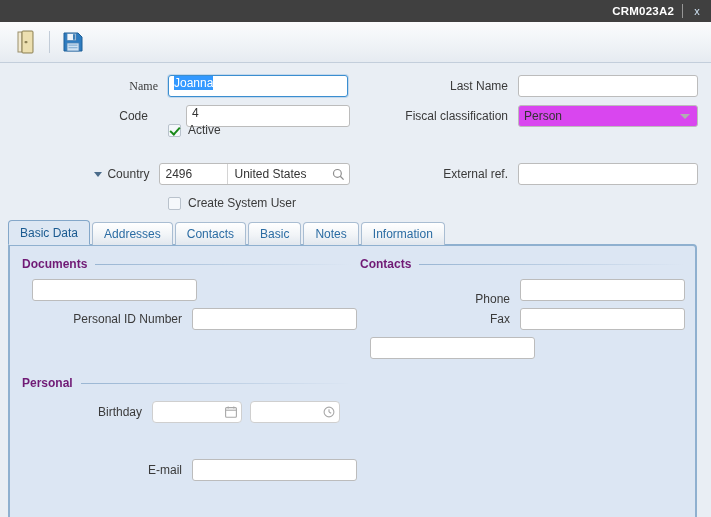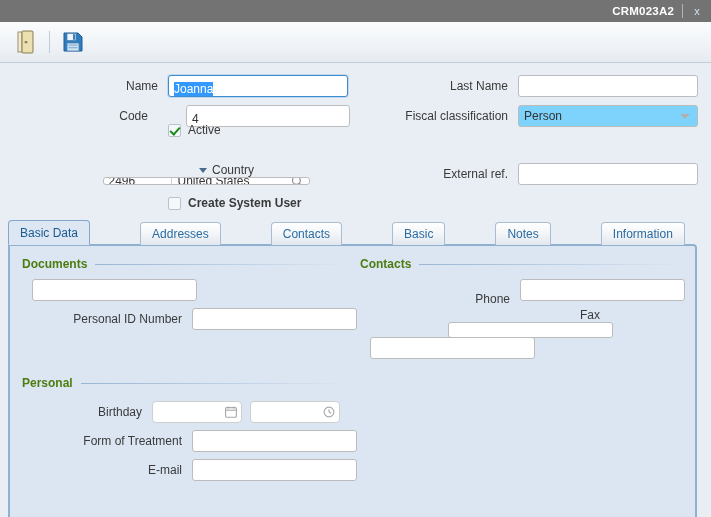--- a/index.html
+++ b/index.html
@@ -15,21 +15,21 @@
     color: #333;
     overflow: hidden;
     position: relative;
   }
 
   
   .titlebar {
     position: absolute;
     left: 0; top: 0;
     width: 711px; height: 22px;
-    background: #737373;
+    background: #404040;
     display: flex;
     align-items: center;
     justify-content: flex-end;
   }
   .tab-window {
     height: 22px;
     display: flex;
     align-items: center;
     padding: 0 8px 0 14px;
     color: #ffffff;
@@ -115,21 +115,21 @@
     background: #3399ff;
     color: #ffffff;
   }
   .fake-input {
     box-sizing: border-box;
     height: 22px;
     border: 1px solid #bcbcbc;
     border-radius: 3px;
     background: #ffffff;
     display: flex;
-    align-items: flex-end;
+    align-items: flex-start;
     padding: 0 5px;
     font-size: 12px;
     color: #333;
     overflow: hidden;
   }
   .fake-input.focused {
     border: 1px solid #3b8ed0;
     box-shadow: 0 0 0 1px rgba(59,142,208,.22);
   }
 
@@ -161,21 +161,21 @@
     width: 22px;
     display: flex; align-items: center; justify-content: center;
   }
 
   
   .dropdown {
     box-sizing: border-box;
     height: 22px;
     border: 1px solid #bcbcbc;
     border-radius: 3px;
-    background: #7dd3fc;
+    background: #d946ef;
     display: flex;
     align-items: center;
     padding: 0 5px;
     font-size: 12px;
   }
   .dropdown .dval { flex: 1; }
   .dd-arrow {
     width: 0; height: 0;
     border-left: 5px solid transparent;
     border-right: 5px solid transparent;
@@ -210,21 +210,20 @@
   }
 
   
   .tabstrip {
     position: absolute;
     left: 8px; top: 157px;
     width: 692px; height: 25px;
     display: flex;
     align-items: flex-end;
     z-index: 3;
-    gap: 48px;
   }
   .tab {
     box-sizing: border-box;
     height: 23px;
     padding: 0 11px;
     margin-right: 2px;
     display: flex; align-items: center;
     font-size: 12px;
     color: #2b6ca3;
     background: linear-gradient(to bottom, #ffffff 0%, #f1f4f7 55%, #e1e7ee 100%);
@@ -254,21 +253,21 @@
 
   .grouphdr {
     position: absolute;
     display: flex;
     align-items: center;
     height: 14px;
   }
   .grouphdr .gtitle {
     font-size: 12px;
     font-weight: bold;
-    color: #4d7c0f;
+    color: #701a75;
     white-space: nowrap;
     padding-right: 8px;
   }
   .grouphdr .gline {
     height: 1px;
     background: linear-gradient(to right, #9ab6d3 0%, rgba(154,182,211,0) 100%);
   }
 
   
   .datebox, .timebox {
@@ -318,56 +317,56 @@
         <rect x="6.5" y="13.5" width="9" height="1.3" fill="#8db4d6"></rect>
         <rect x="6.5" y="16" width="9" height="1.3" fill="#8db4d6"></rect>
       </svg>
     </span>
   </div>
 </div>
 
 <div class="form-area">
 
   <div class="field-row" style="left:52px; top:12px; width:298px;">
-    <div class="flabel" style="width:106px;">Name</div>
+    <div class="flabel" style="width:106px;font-family:Liberation Serif, serif;">Name</div>
     <div class="fake-input focused" style="width:180px; margin-left:10px;">
       <span class="sel-text">Joanna</span>
     </div>
   </div>
 
   <div class="field-row" style="left:52px; top:42px; width:298px;gap:28px;">
     <div class="flabel" style="width:106px;">Code</div>
     <div class="fake-input" style="width:180px; margin-left:10px;">
       <span>4</span>
     </div>
   </div>
 
   <div class="field-row" style="left:168px; top:56px;">
     <div class="cbox on"></div>
     <div class="cb-label">Active</div>
   </div>
 
-  <div class="field-row" style="left:52px; top:100px; width:298px;flex-direction:column;">
+  <div class="field-row" style="left:52px; top:100px; width:298px;">
     <div style="width:106px; display:flex; align-items:center; justify-content:flex-end;">
       <span class="tri"></span>
       <span class="flabel">Country</span>
     </div>
     <div class="combo" style="width:207px; margin-left:10px;">
       <div class="code">2496</div>
       <div class="desc">United States</div>
       <div class="srch">
         <svg width="13" height="13" viewBox="0 0 13 13">
           <circle cx="5.4" cy="5.4" r="3.9" fill="none" stroke="#8e8e8e" stroke-width="1.2"></circle>
           <line x1="8.3" y1="8.3" x2="11.6" y2="11.6" stroke="#8e8e8e" stroke-width="1.3"></line>
         </svg>
       </div>
     </div>
   </div>
 
-  <div class="field-row" style="left:168px; top:129px;font-weight:bold;">
+  <div class="field-row" style="left:168px; top:129px;">
     <div class="cbox"></div>
     <div class="cb-label">Create System User</div>
   </div>
 
   <div class="field-row" style="left:392px; top:12px; width:308px;">
     <div class="flabel" style="width:116px;">Last Name</div>
     <input class="txt" style="width: 180px; margin-left: 10px;" value="">
   </div>
 
   <div class="field-row" style="left:392px; top:42px; width:308px;">
@@ -423,21 +422,21 @@
     <div class="grouphdr" style="left:350px; top:11px; width:325px;">
       <span class="gtitle">Contacts</span>
       <span class="gline" style="flex:1;"></span>
     </div>
 
     <div class="field-row" style="left:350px; top:33px; width:330px;">
       <div class="flabel" style="width:150px;margin-top:18px;">Phone</div>
       <input class="txt" style="width: 165px; margin-left: 10px;" value="">
     </div>
 
-    <div class="field-row" style="left:350px; top:62px; width:330px;flex-direction:column;">
+    <div class="field-row" style="left:350px; top:62px; width:330px;">
       <div class="flabel" style="width:150px;">Fax</div>
       <input class="txt" style="width: 165px; margin-left: 10px;" value="">
     </div>
 
     <div class="field-row" style="left:350px; top:91px; width:330px;">
       <input class="txt" style="width: 165px; margin-left: 10px;" value="">
     </div>
 
     <div class="grouphdr" style="left:12px; top:130px; width:330px;">
       <span class="gtitle">Personal</span>
@@ -462,24 +461,20 @@
         <span>
           <svg width="12" height="12" viewBox="0 0 12 12">
             <circle cx="6" cy="6" r="4.9" fill="none" stroke="#a8a8a8" stroke-width="1.1"></circle>
             <line x1="6" y1="6" x2="6" y2="3.2" stroke="#a8a8a8" stroke-width="1.1"></line>
             <line x1="6" y1="6" x2="8.2" y2="7.2" stroke="#a8a8a8" stroke-width="1.1"></line>
           </svg>
         </span>
       </div>
     </div>
 
-    <div class="field-row" style="left:12px; top:184px; width:340px;">
-      <div class="flabel" style="width:160px;">Form of Treatment</div>
-      <input class="txt" style="width: 165px; margin-left: 10px;" value="">
-    </div>
 
     <div class="field-row" style="left:12px; top:213px; width:340px;">
       <div class="flabel" style="width:160px;">E-mail</div>
       <input class="txt" style="width: 165px; margin-left: 10px;" value="">
     </div>
 
   </div>
 </div>
 
 </body></html>

